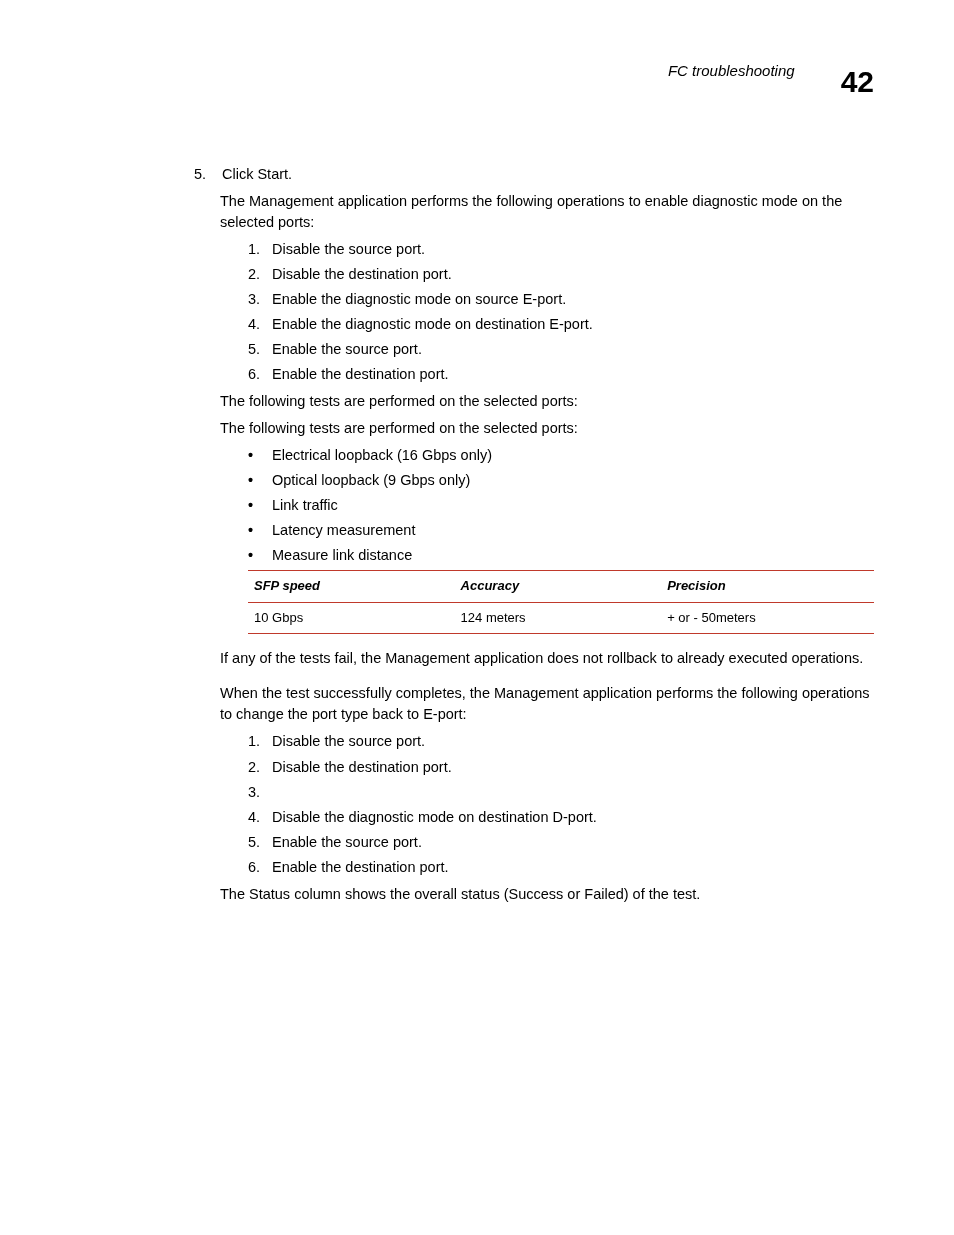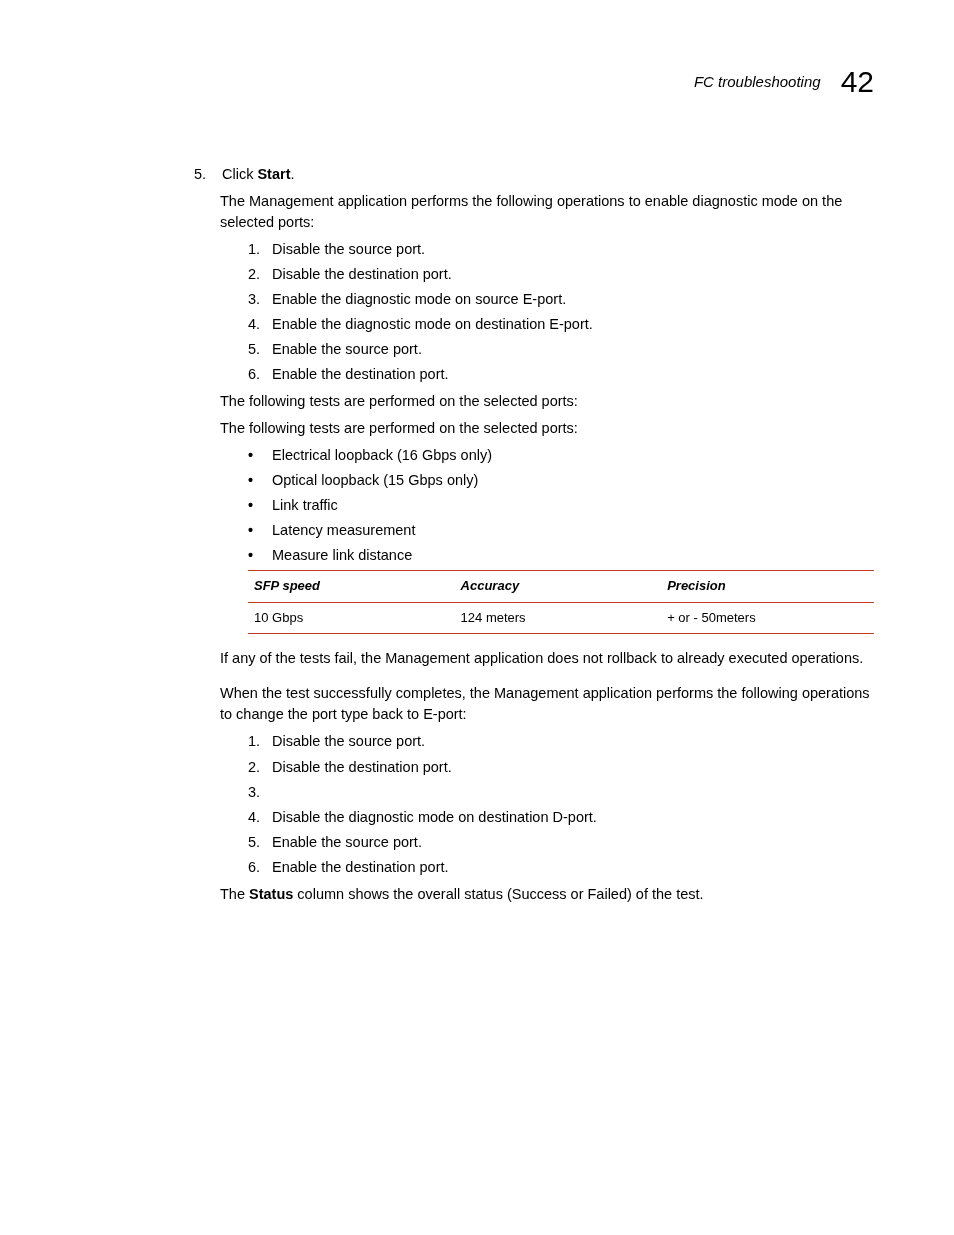--- a/index.html
+++ b/index.html
@@ -14,31 +14,30 @@
   .page {
     width: 954px;
     height: 1235px;
     box-sizing: border-box;
     padding: 60px 80px 40px 80px;
     position: relative;
   }
   .header {
     display: flex;
     justify-content: flex-end;
-    align-items: center;
-    gap: 20px;
+    gap: 46px;
     margin-bottom: 60px;
   }
   .header-title {
     font-style: italic;
     font-size: 15px;
   }
   .header-num {
     font-size: 30px;
-    font-weight: 400;
+    font-weight: 700;
   }
   .content {
     padding-left: 140px;
     padding-right: 0;
   }
   .step-row {
     display: flex;
     margin-bottom: 6px;
   }
   .step-num {
@@ -99,21 +98,21 @@
     border-bottom: 1px solid #c0392b;
     font-style: italic;
   }
   table.data tbody td {
     padding: 6px 6px;
     border-bottom: 1px solid #bbb;
   }
   table.data tbody tr:last-child td {
     border-bottom: 1.5px solid #c0392b;
   }
-  .bold { font-weight: bold; margin-top: 28px; }
+  .bold { font-weight: normal; margin-top: 28px; }
   .spaced-above { margin-top: 14px; }
 </style>
 </head>
 <body>
 
 <div class="page">
 
   <div class="header">
     <span class="header-title">FC troubleshooting</span>
     <span class="header-num">42</span>
@@ -160,21 +159,21 @@
     <div class="para">The following tests are performed on the selected ports:</div>
     <div class="para">The following tests are performed on the selected ports:</div>
 
     <div class="ul-sub">
       <div class="li">
           <span class="b">•</span>
           <span>Electrical loopback (16 Gbps only)</span>
         </div>
       <div class="li">
           <span class="b">•</span>
-          <span>Optical loopback (15 Gbps only)</span>
+          <span>Optical loopback (9 Gbps only)</span>
         </div>
       <div class="li">
           <span class="b">•</span>
           <span>Link traffic</span>
         </div>
       <div class="li">
           <span class="b">•</span>
           <span>Latency measurement</span>
         </div>
       <div class="li">

